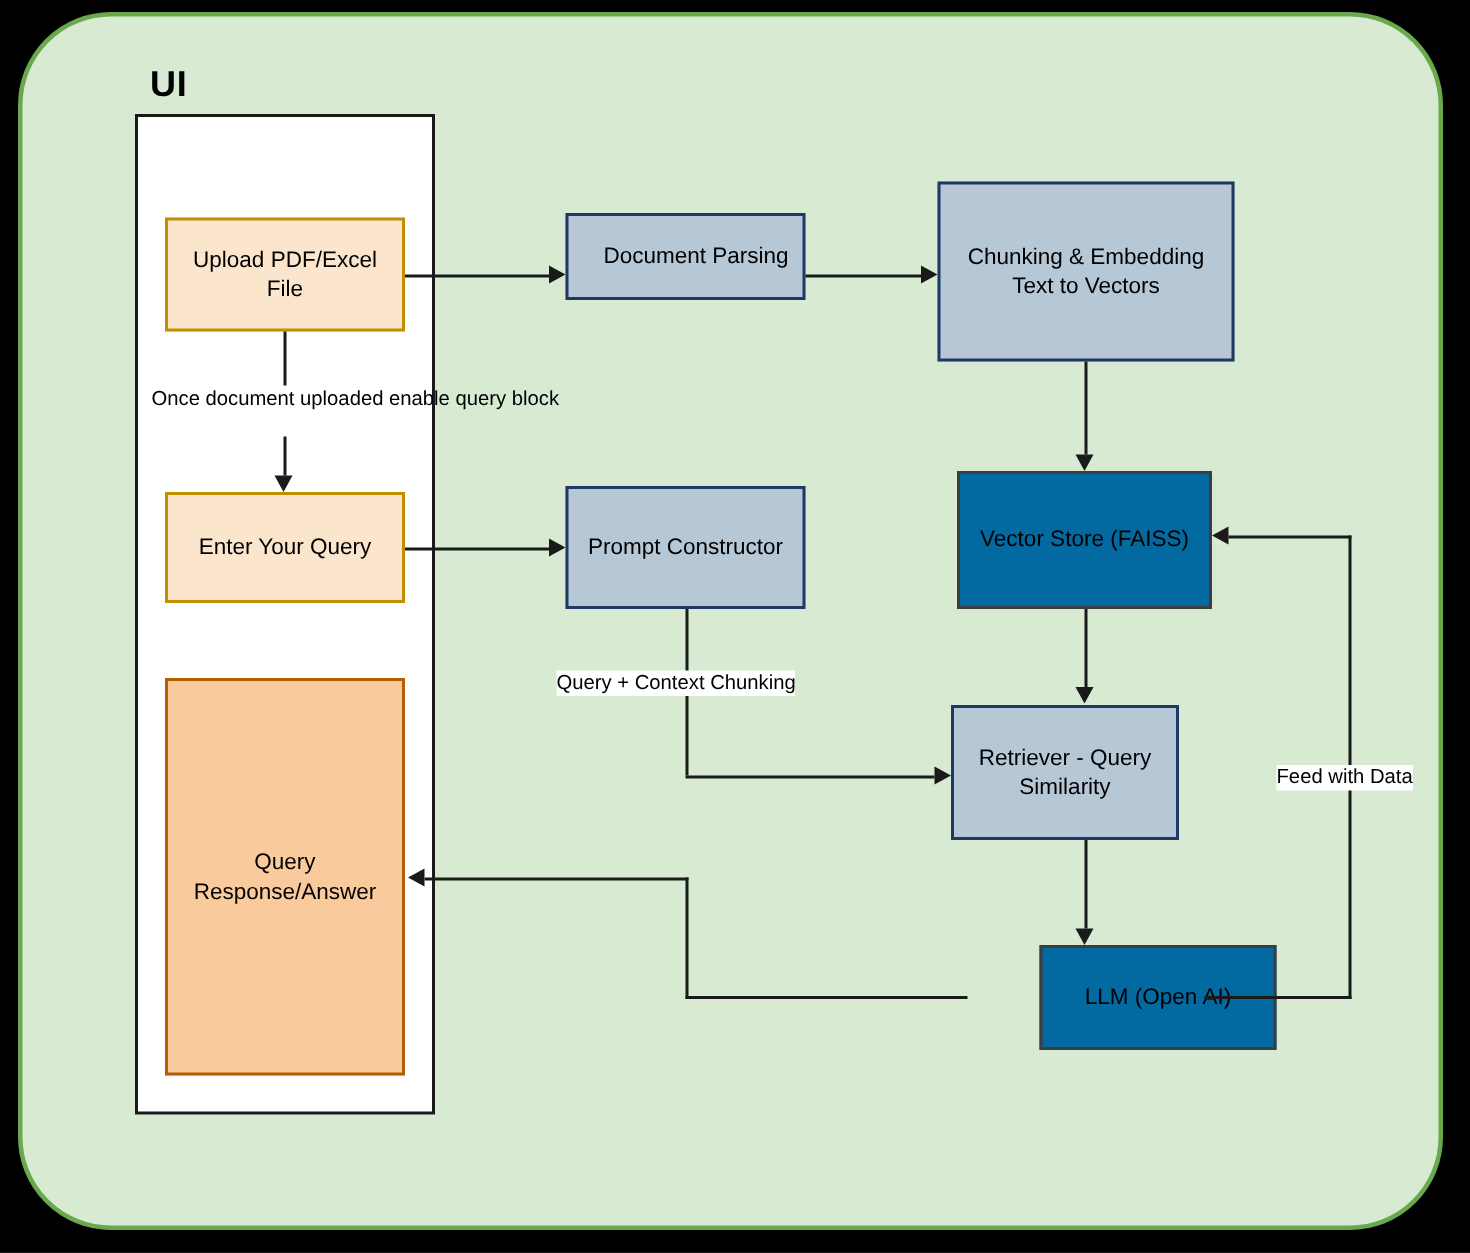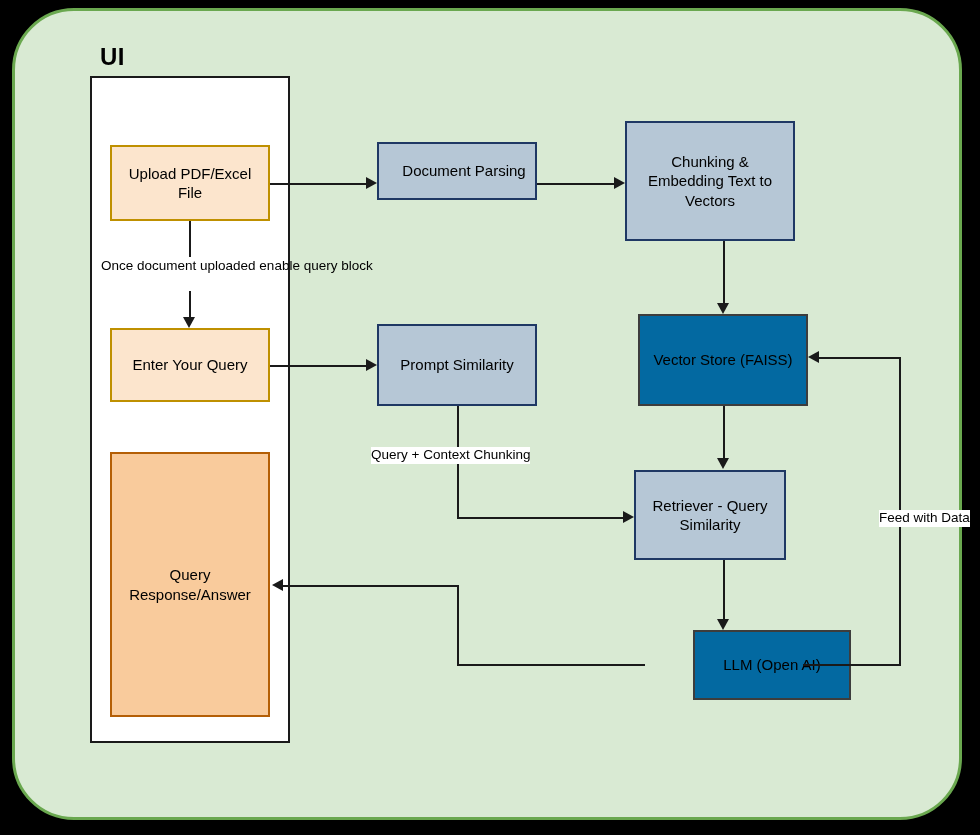--- a/index.html
+++ b/index.html
@@ -83,21 +83,21 @@
   .node-pink {
     background: #0369a1;
     border: 2px solid #3d3d3d;
   }
 
   
   #node-upload        { left: 110px; top: 145px;  width: 160px; height: 76px; }
   #node-query-input   { left: 110px; top: 328px;  width: 160px; height: 74px; }
   #node-response      { left: 110px; top: 452px;  width: 160px; height: 265px; }
   #node-doc-parsing   { left: 377px; top: 142px;  width: 160px; height: 58px; padding-left: 20px; }
-  #node-chunking      { left: 625px; top: 121px;  width: 170px; height: 120px; }
+  #node-chunking      { left: 625px; top: 121px;  width: 198px; height: 120px; }
   #node-prompt        { left: 377px; top: 324px;  width: 160px; height: 82px; }
   #node-vector-store  { left: 638px; top: 314px;  width: 170px; height: 92px; }
   #node-retriever     { left: 634px; top: 470px;  width: 152px; height: 90px; }
   #node-llm           { left: 645px; top: 630px;  width: 158px; height: 70px; margin-left: 48px; }
 
   
   .hline {
     position: absolute;
     height: 0;
     border-top: 2px solid #1a1a1a;
@@ -154,21 +154,21 @@
   <div class="node node-orange" id="node-upload">Upload PDF/Excel File</div>
 
   <div class="node node-orange" id="node-query-input">Enter Your Query</div>
 
   <div class="node node-orange-dark" id="node-response">Query Response/Answer</div>
 
   <div class="node node-blue" id="node-doc-parsing">Document Parsing</div>
 
   <div class="node node-blue" id="node-chunking">Chunking &amp; Embedding Text to Vectors</div>
 
-  <div class="node node-blue" id="node-prompt">Prompt Similarity</div>
+  <div class="node node-blue" id="node-prompt">Prompt Constructor</div>
 
   <div class="node node-pink" id="node-vector-store">Vector Store (FAISS)</div>
 
   <div class="node node-blue" id="node-retriever">Retriever - Query Similarity</div>
 
   <div class="node node-pink" id="node-llm">LLM (Open AI)</div>
 
   <div class="hline" style="left:270px; top:183px; width:96px;"></div>
   <div class="arrow-right" style="left:366px; top:177px;"></div>
 
@@ -203,17 +203,17 @@
 
   <div class="hline" style="left:457px; top:664px; width:188px;"></div>
   <div class="vline" style="left:457px; top:585px; height:81px;"></div>
   <div class="hline" style="left:283px; top:585px; width:176px;"></div>
   <div class="arrow-left" style="left:272px; top:579px;"></div>
 
   <div class="hline" style="left:803px; top:664px; width:98px;"></div>
   <div class="vline" style="left:899px; top:357px; height:309px;"></div>
   <div class="hline" style="left:819px; top:357px; width:82px;"></div>
   <div class="arrow-left" style="left:808px; top:351px;"></div>
-  <div class="edge-label" style="left:851px; top:510px;margin-left:28px;">
+  <div class="edge-label" style="left:851px; top:510px;">
     <span>Feed with Data</span>
   </div>
 
 </div>
 
 </body></html>

